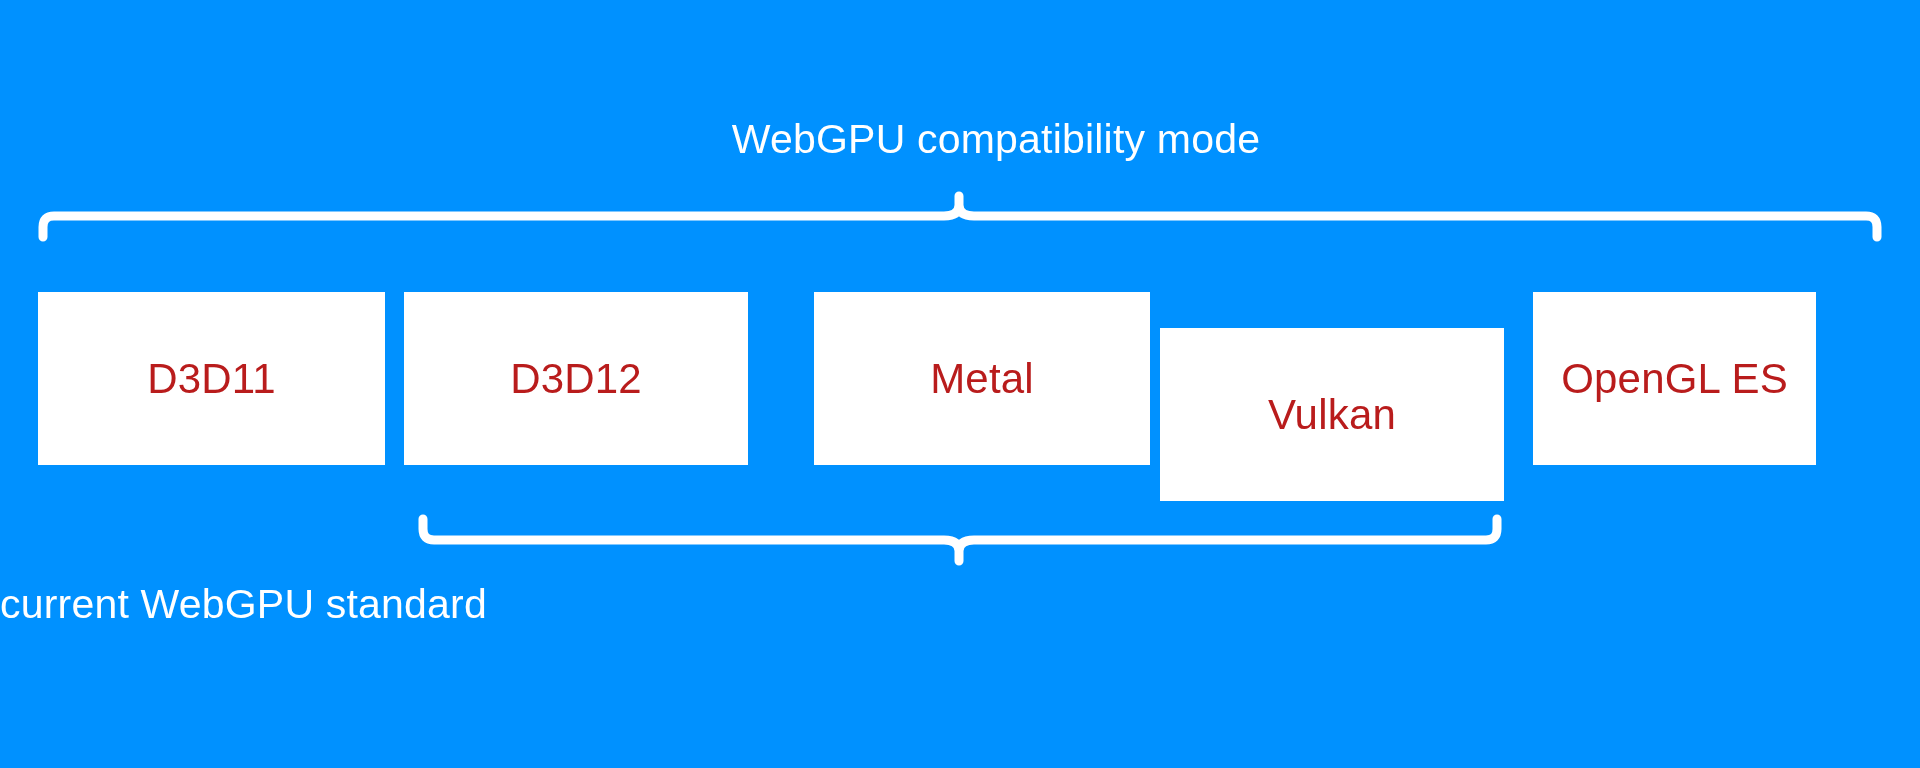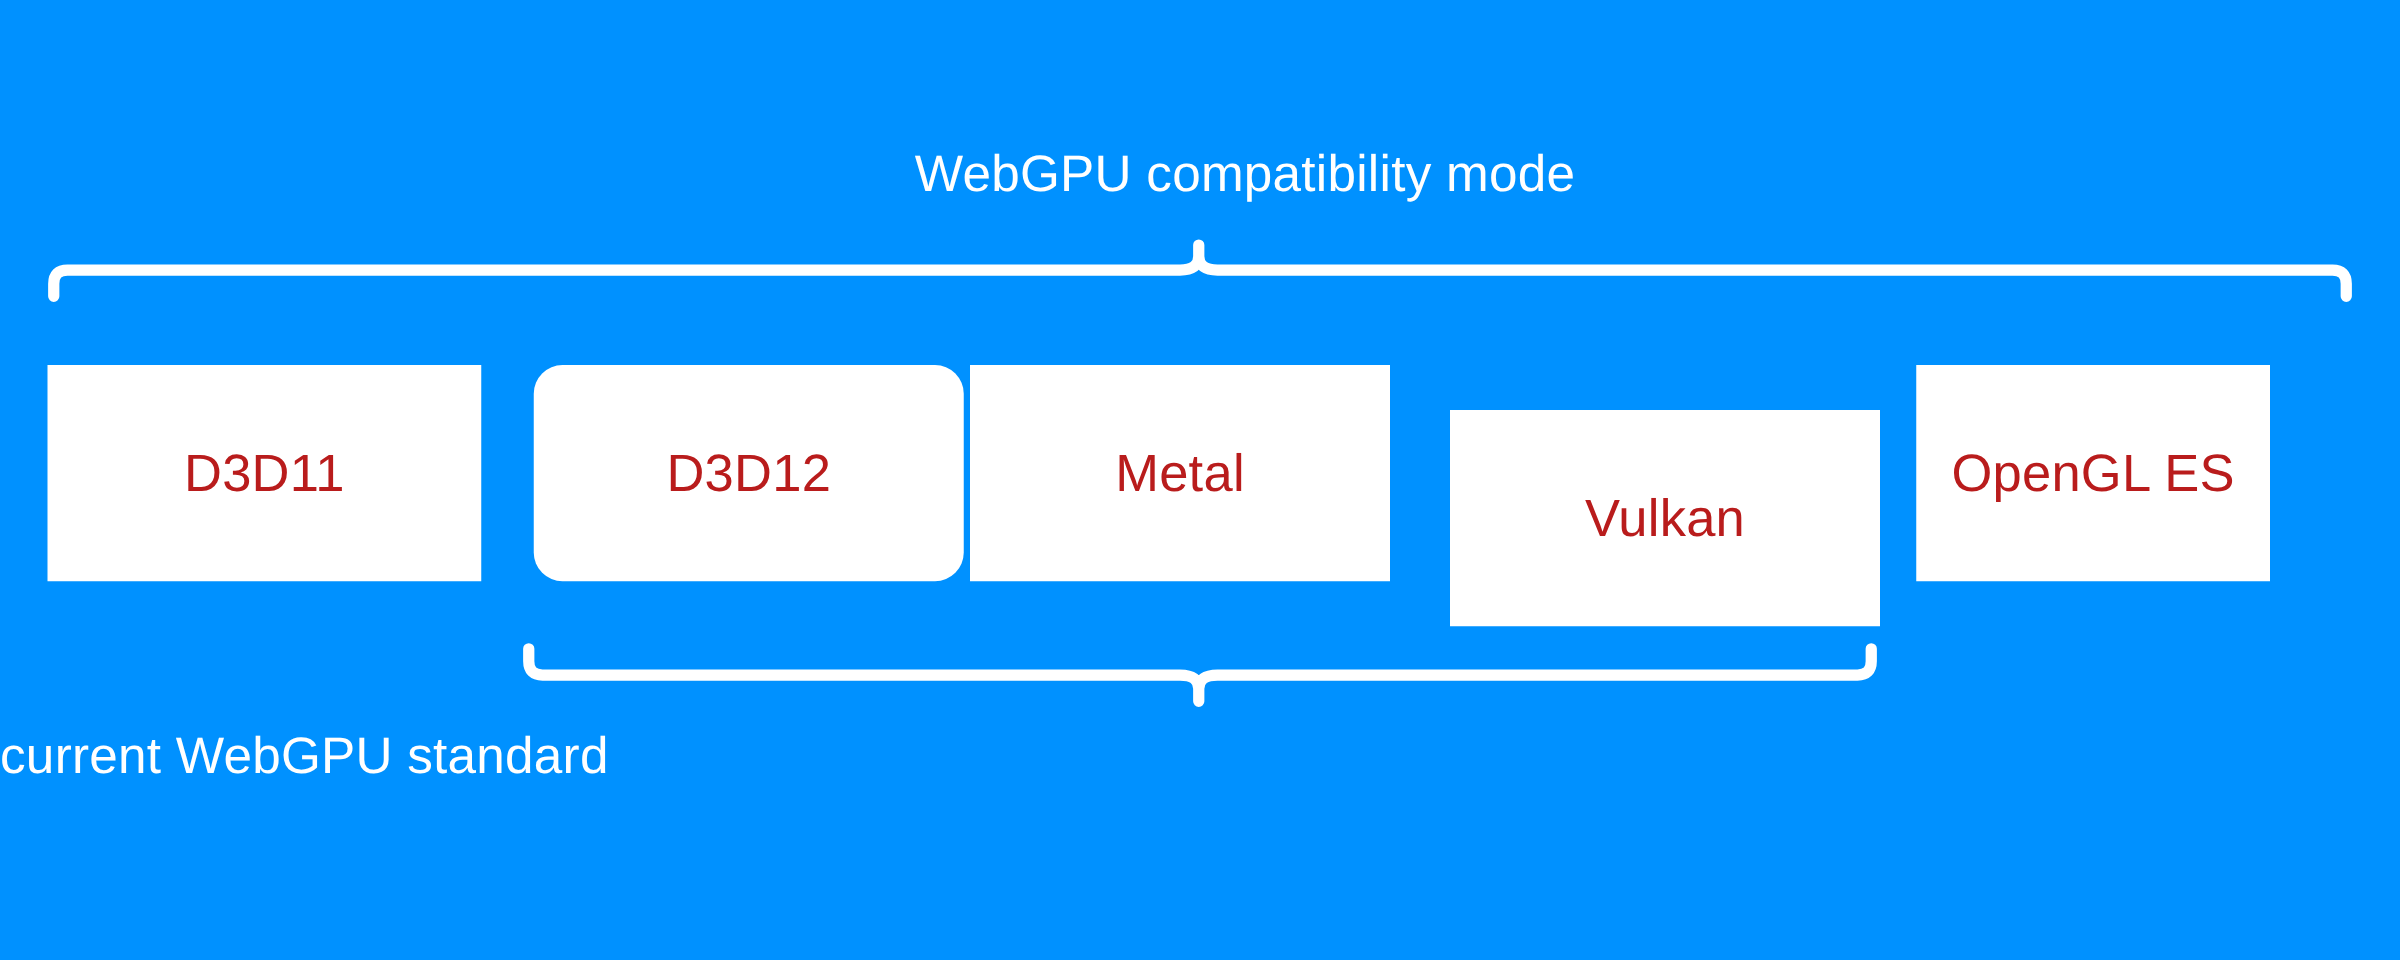--- a/index.html
+++ b/index.html
@@ -87,22 +87,22 @@
   }
   .api-box-label {
     color: #b91c1c;
     font-size: 42px;
     font-weight: 400;
     letter-spacing: 0.2px;
     white-space: nowrap;
   }
 
   .api-box.b0 { left: 38px;   width: 347px; }
-  .api-box.b1 { left: 427px;  width: 344px; border-radius: 23px; }
-  .api-box.b2 { left: 776px;  width: 336px; }
+  .api-box.b1 { left: 404px;  width: 344px; }
+  .api-box.b2 { left: 814px;  width: 336px; }
   .api-box.b3 { left: 1160px; width: 344px; margin-top: 36px; }
   .api-box.b4 { left: 1533px; width: 283px; }
 </style>
 </head>
 <body>
 
 <div id="diagram">
 
   <div class="top-label">WebGPU compatibility mode</div>
 

